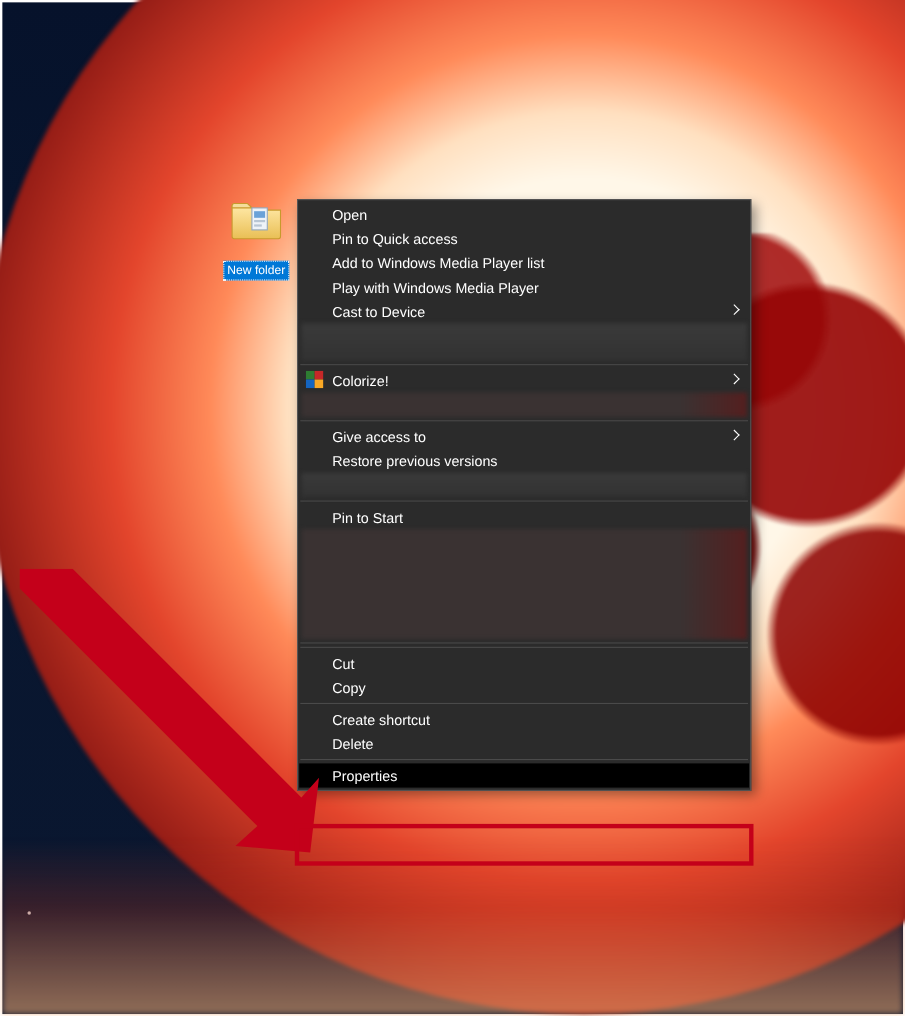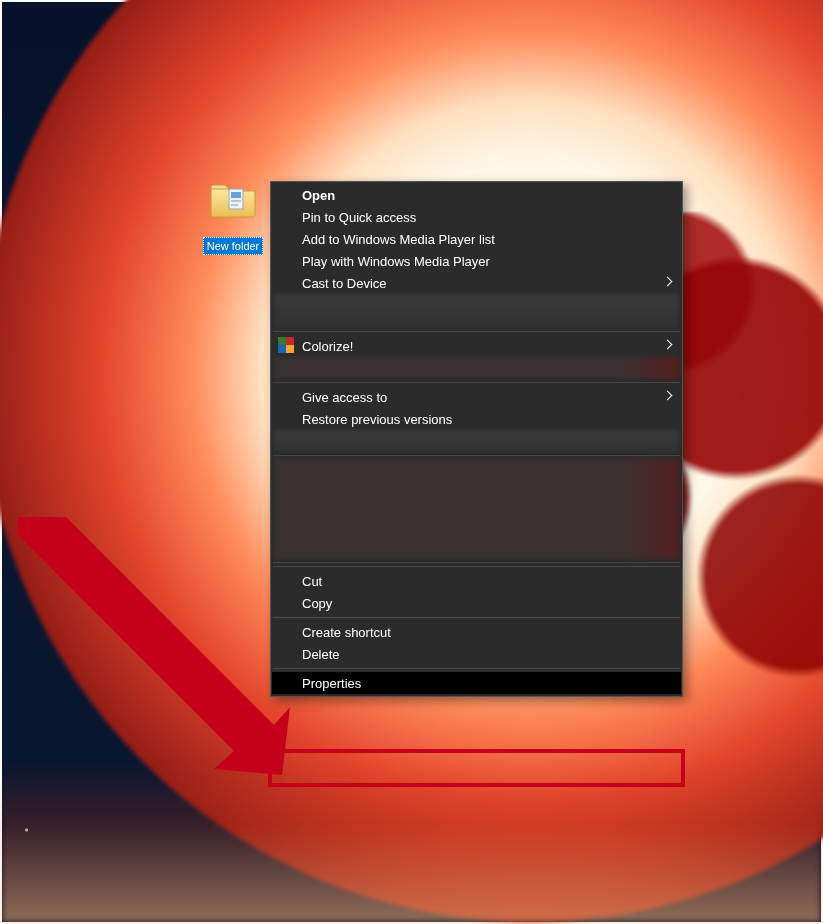--- a/index.html
+++ b/index.html
@@ -112,21 +112,21 @@
   .menu-item {
     position: relative;
     display: flex;
     align-items: center;
     height: 22px;
     padding: 0 28px 0 30px;
     color: #fff;
     cursor: default;
     white-space: nowrap;
   }
-  .menu-item.bold { font-weight: 700; }
+  .menu-item.bold { font-weight: 400; }
   .menu-item.hover { background: #000000; }
   .menu-item .arrow {
     position: absolute;
     right: 10px;
     top: 50%;
     transform: translateY(-50%);
     width: 0; height: 0;
   }
   .menu-item.has-sub .arrow::before {
     content: "";
@@ -255,20 +255,23 @@
       <span class="arrow"></span>
     </div>
     <div class="menu-item">
       <span>Restore previous versions</span>
     </div>
 
     <div class="blur-block short"></div>
 
     <div class="menu-sep"></div>
 
+    <div class="menu-item">
+      <span>Pin to Start</span>
+    </div>
 
     <div class="blur-block taller reddish"></div>
 
     <div class="menu-sep"></div>
 
 
     <div class="menu-sep"></div>
 
     <div class="menu-item">
       <span>Cut</span>

